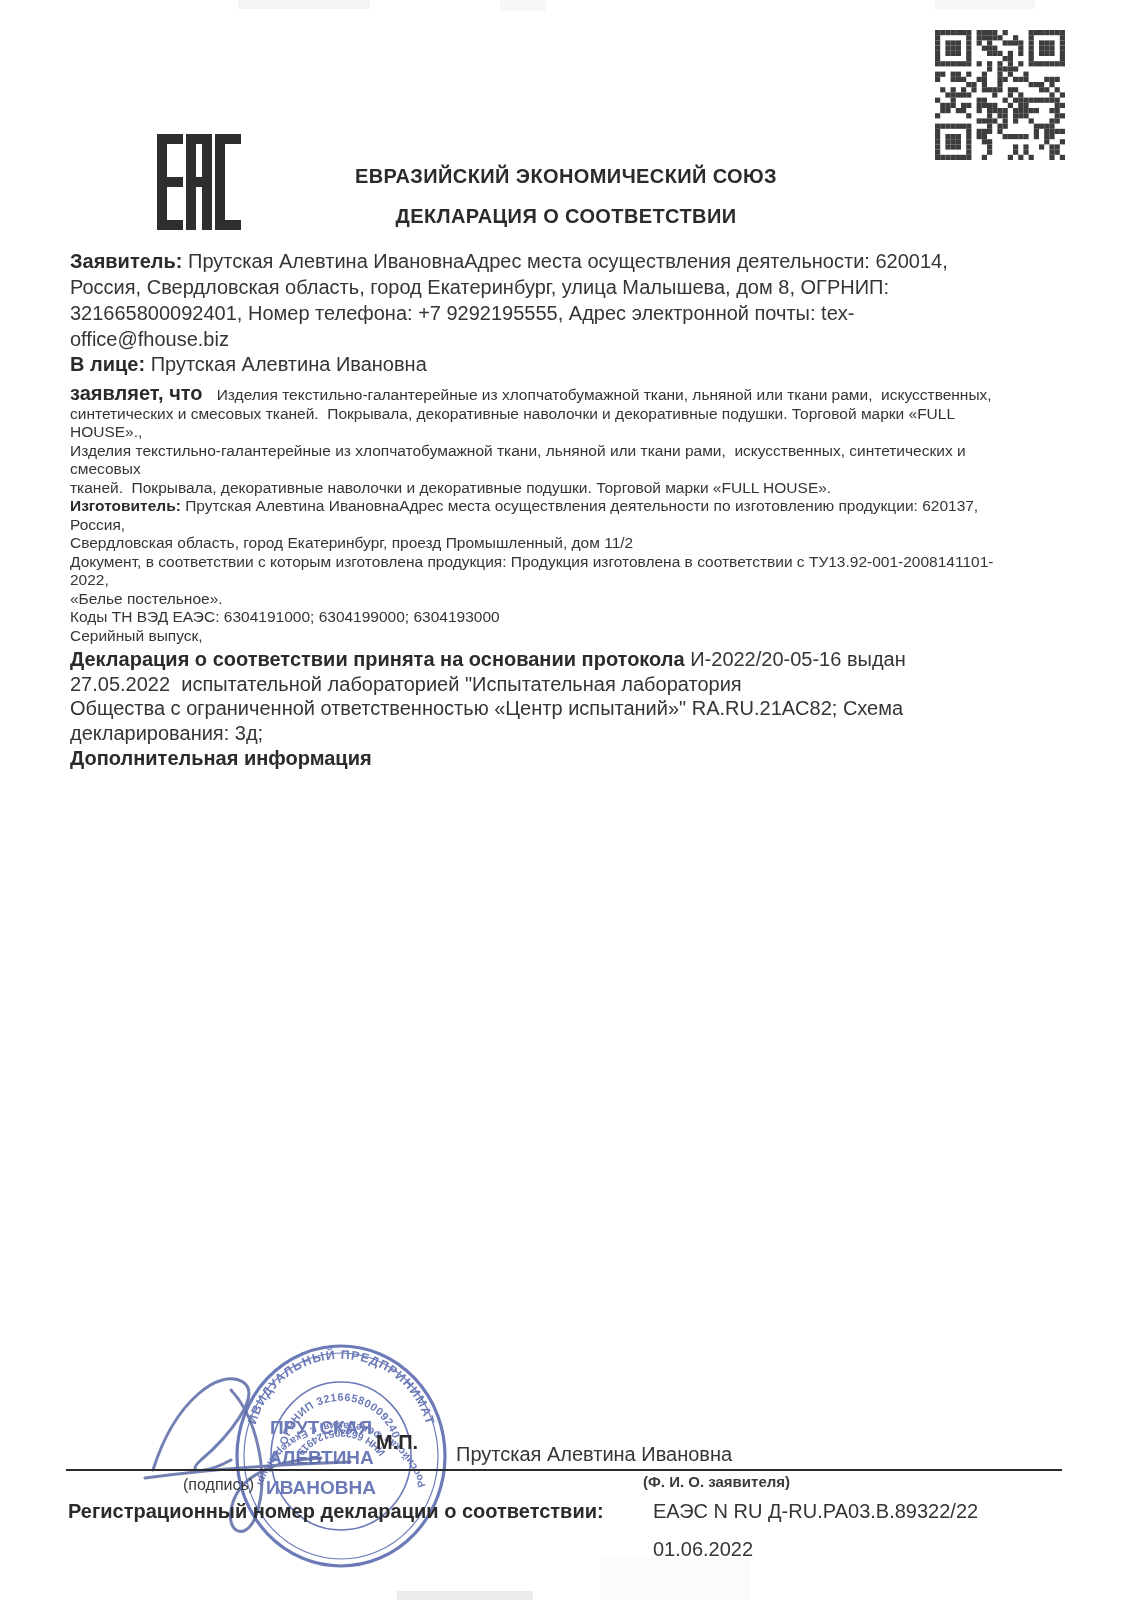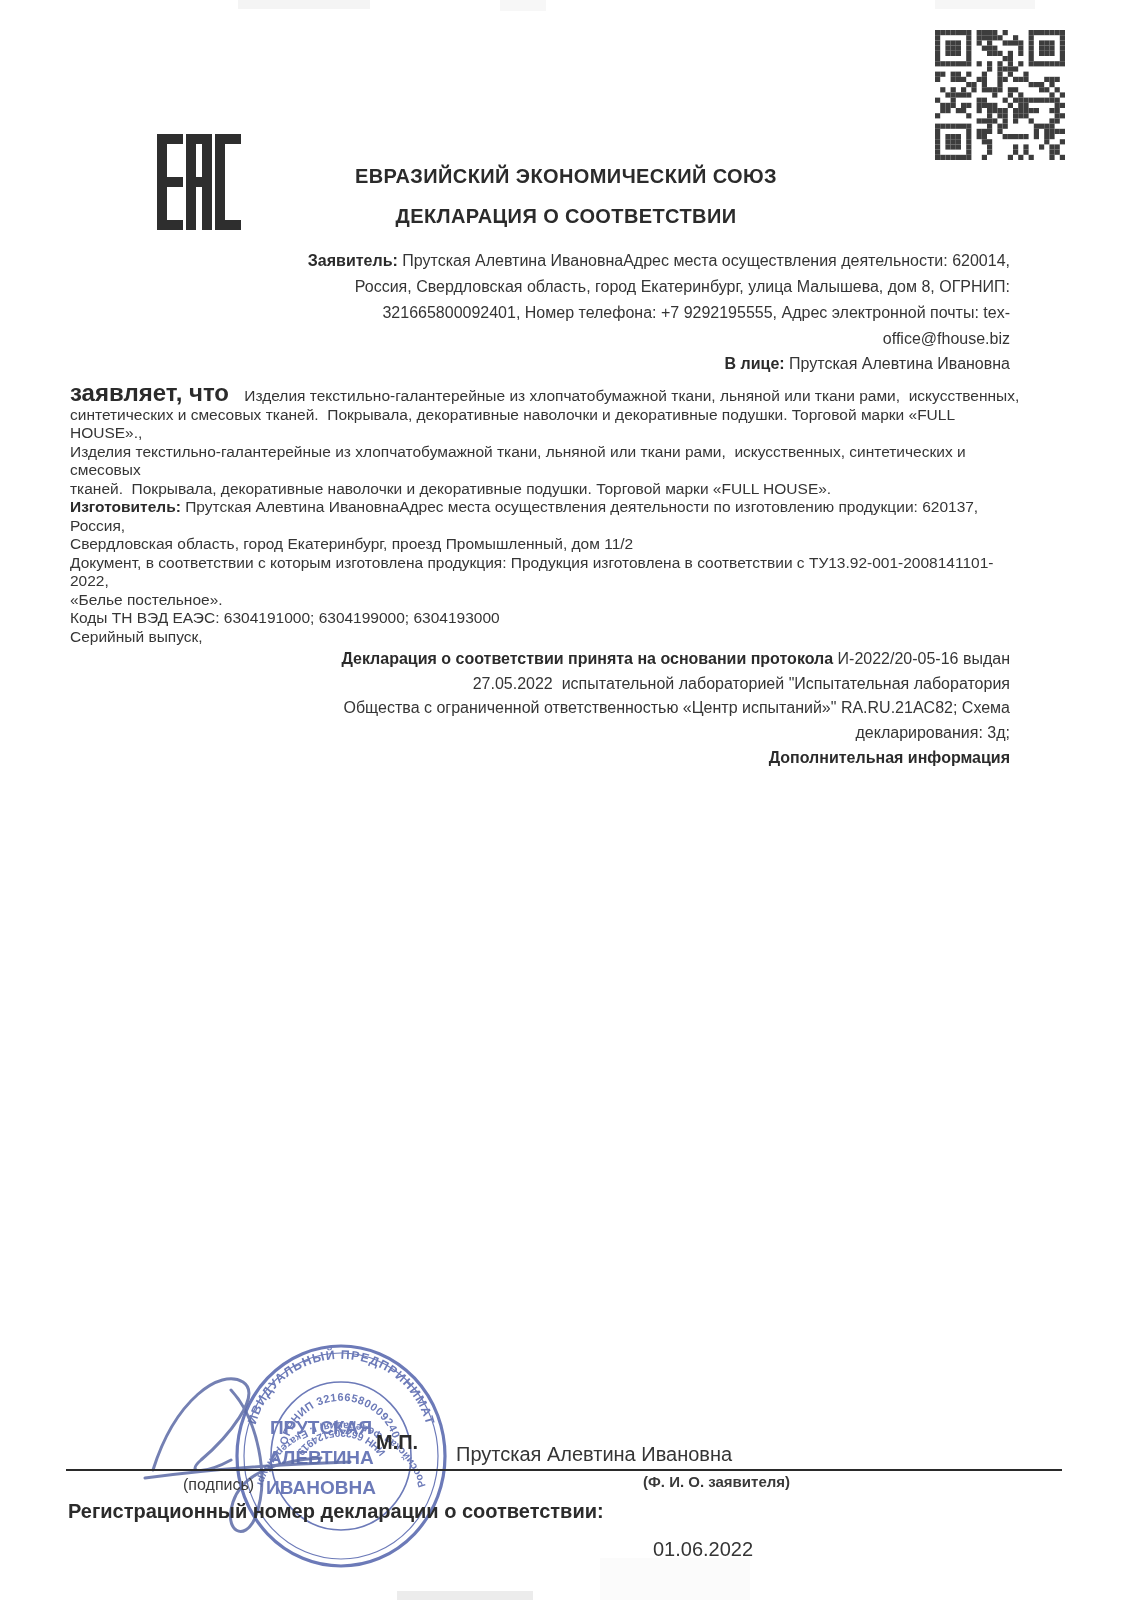--- a/index.html
+++ b/index.html
@@ -1,22 +1,22 @@
 <!DOCTYPE html>
 <html><head>
 <meta charset="utf-8">
 <style>
   html,body{margin:0;padding:0;background:#e8e8e8;}
   #page{position:relative;width:1132px;height:1600px;background:#ffffff;overflow:hidden;
         font-family:"Liberation Sans","DejaVu Sans",sans-serif;color:#353535;}
   .abs{position:absolute;}
   .doc-text{white-space:pre-wrap;}
   .b{font-weight:bold;color:#2b2b2b;}
-  .lg{font-size:24px;line-height:18.5px;}
-  .txt-lg{font-size:16px;line-height:26px;text-align:right;}
+  .lg{font-size:20px;line-height:18.5px;}
+  .txt-lg{font-size:20px;line-height:26px;}
   .txt-sm{font-size:15.5px;line-height:18.5px;}
   .title{font-weight:bold;font-size:20px;letter-spacing:.4px;color:#2b2b2b;text-align:center;left:0;right:0;}
   .col{left:70px;width:940px;}
   .caption{font-size:16px;color:#3a3a3a;}
   .sigline{border-top:2.4px solid #2a2a2a;height:0;}
   .artifact{background:#f4f4f4;}
   svg text{font-family:"Liberation Sans","DejaVu Sans",sans-serif;}
   .stampTxt{fill:#4c5da9;font-weight:bold;}
 </style>
 </head>
@@ -416,15 +416,16 @@
     </g>
   </svg>
 
   <div class="abs b" style="left:376px;top:1431px;font-size:20px;">М.П.</div>
   <div class="abs" style="left:456px;top:1443px;font-size:20px;">Прутская Алевтина Ивановна</div>
   <div class="abs sigline" style="left:66px;top:1469px;width:996px;"></div>
   <div class="abs caption" style="left:183px;top:1476px;">(подпись)</div>
   <div class="abs caption b" style="left:643px;top:1473px;font-size:15px;">(Ф. И. О. заявителя)</div>
 
   <div class="abs b" style="left:68px;top:1500px;font-size:20px;text-align:right;">Регистрационный номер декларации о соответствии:</div>
+  <div class="abs" style="left:653px;top:1500px;font-size:20px;">ЕАЭС N RU Д-RU.РА03.В.89322/22</div>
   <div class="abs" style="left:653px;top:1538px;font-size:20px;">01.06.2022</div>
 
 </div>
 
 </body></html>

